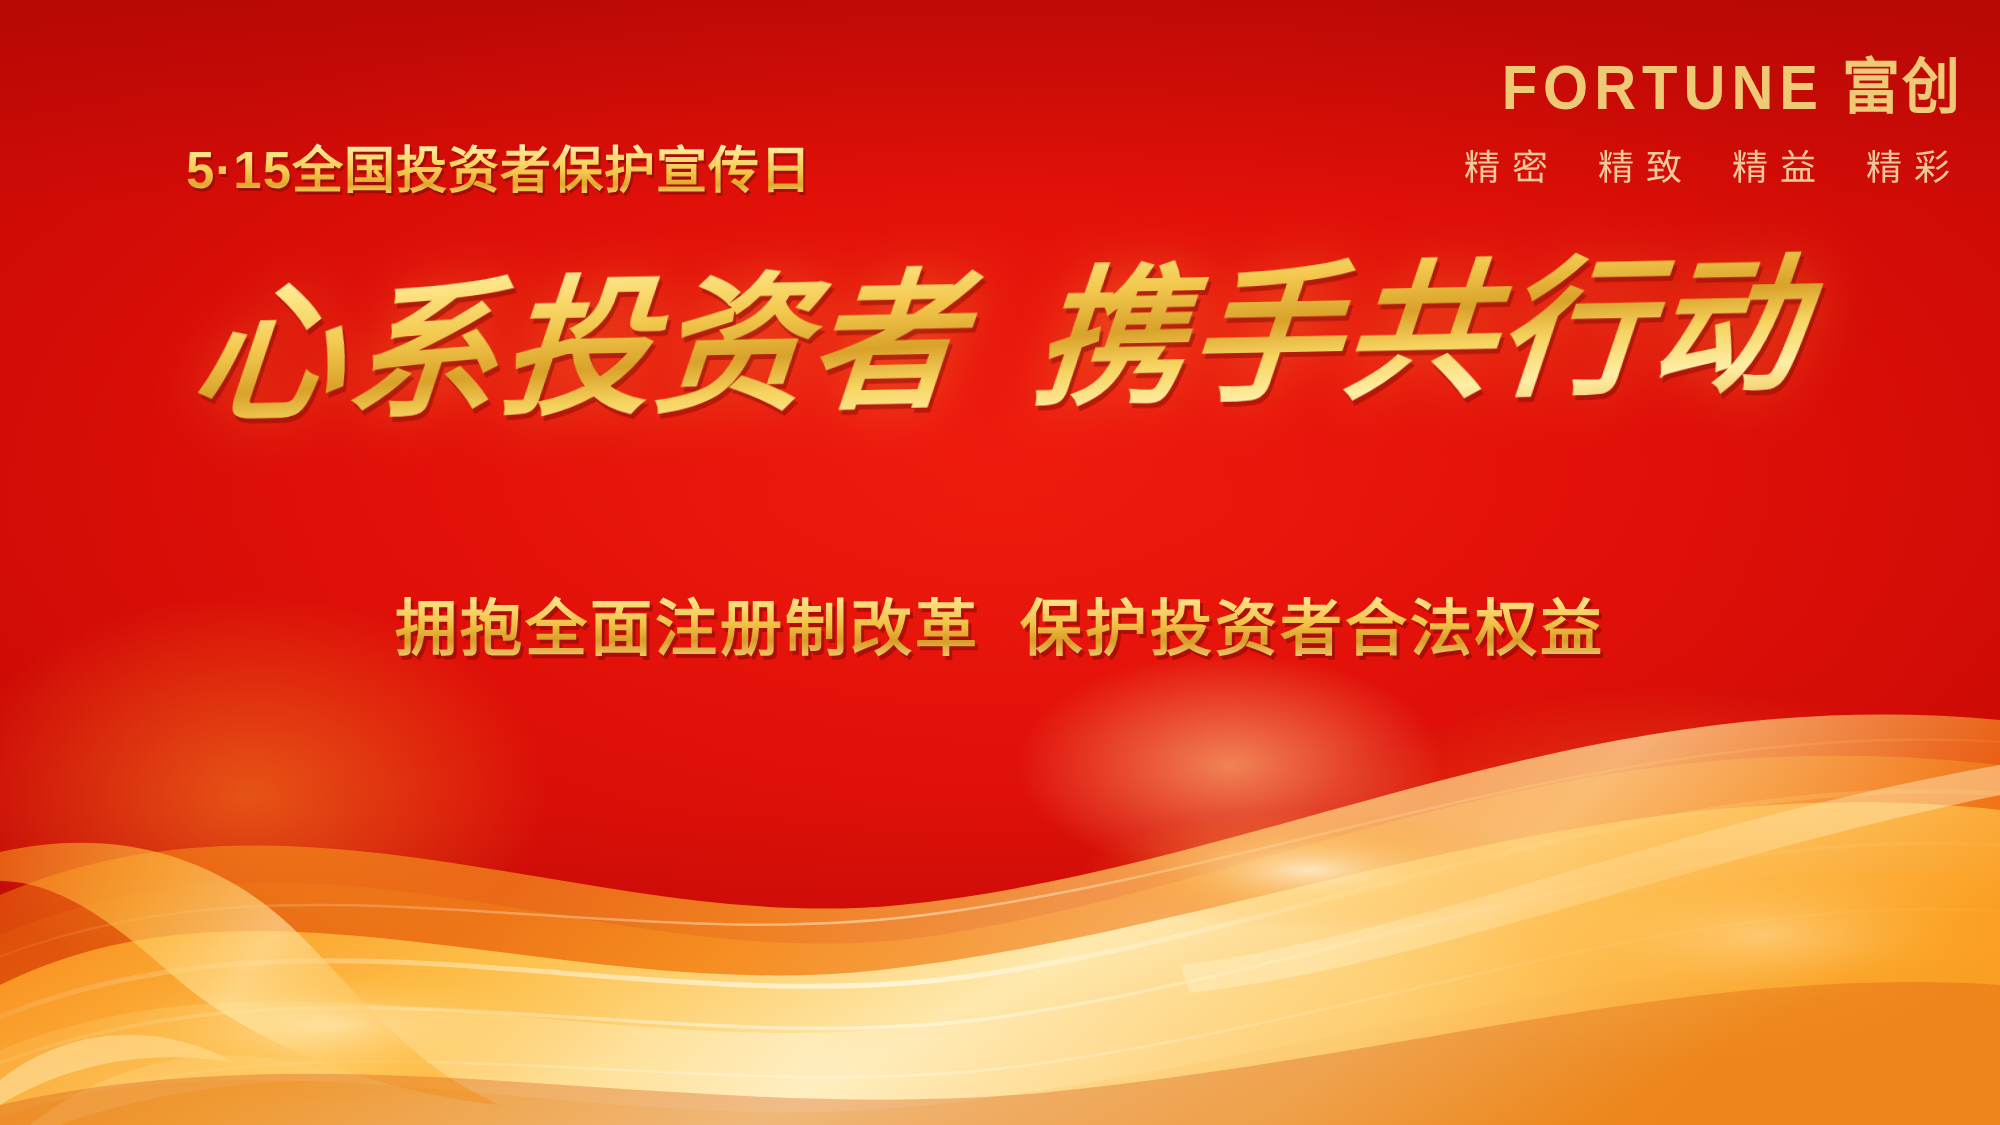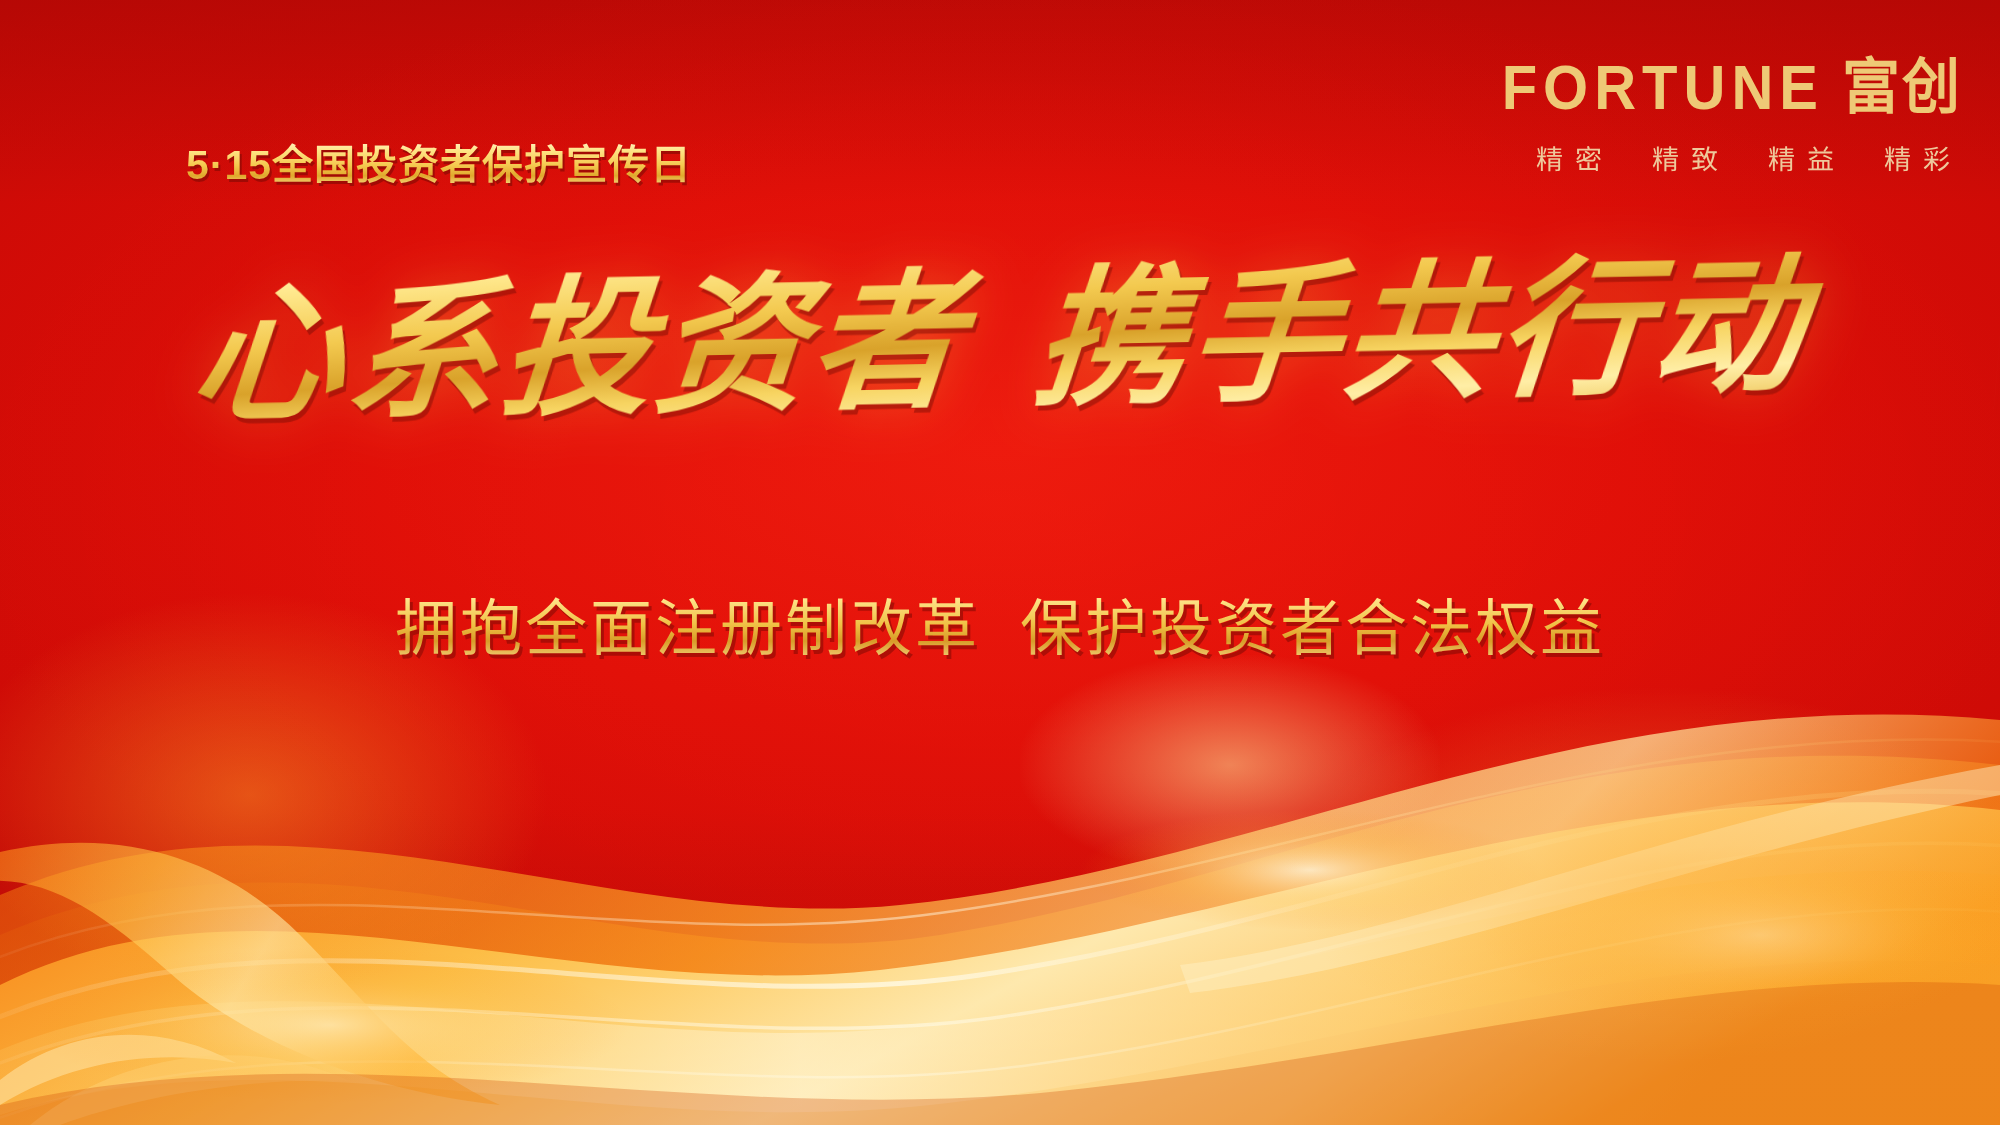--- a/index.html
+++ b/index.html
@@ -22,21 +22,21 @@
     background:
       radial-gradient(ellipse 85% 80% at 50% 45%, rgba(255,40,20,0.28) 0%, rgba(200,8,4,0) 62%),
       linear-gradient(180deg, rgba(150,5,3,0.35) 0%, rgba(150,5,3,0) 18%, rgba(150,5,3,0) 72%, rgba(120,4,2,0.25) 100%);
     pointer-events:none;
   }
 
   
   #kicker {
     position:absolute;
     left:186px; top:142px;
-    font-size:41px;
+    font-size:51px;
     font-weight:700;
     letter-spacing:1px;
     line-height:1.15;
     white-space:nowrap;
     background:linear-gradient(180deg,#fff3c0 0%,#ffe486 18%,#f5c84e 50%,#e0a82c 72%,#ffeaa0 100%);
     -webkit-background-clip:text; background-clip:text;
     color:transparent;
     -webkit-text-fill-color:transparent;
     filter:drop-shadow(2px 3px 0 rgba(120,10,4,.55));
     text-align:right;
@@ -61,21 +61,21 @@
     font-family:"Liberation Sans","DejaVu Sans",sans-serif;
     transform:scaleY(1.08);
   }
   #logo-cn {
     font-size:58px; font-weight:800; color:#eec976; line-height:1;
     letter-spacing:2px;
     transform:scaleY(1.05);
   }
   #logo-tagline {
     margin-top:22px;
-    font-size:27px;
+    font-size:36px;
     color:#f1d9a8;
     letter-spacing:12px;
     font-weight:400;
     opacity:.92;
     display:flex; justify-content:flex-end; gap:38px;
   }
   #logo-tagline span { letter-spacing:12px; }
 
   
   #calligraphy {
@@ -101,21 +101,21 @@
   }
   #calligraphy .gap { display:inline-block; width:70px; }
 
   
   #subtitle {
     position:absolute;
     left:0; right:0; top:578px;
     text-align:center;
     white-space:nowrap;
     font-size:62px;
-    font-weight:400;
+    font-weight:700;
     letter-spacing:3px;
     background:linear-gradient(180deg,#fff6cc 0%,#ffe58c 22%,#f0c044 52%,#d89c28 70%,#ffe79c 100%);
     -webkit-background-clip:text; background-clip:text;
     color:transparent; -webkit-text-fill-color:transparent;
     filter:drop-shadow(3px 4px 0 rgba(128,10,4,.55));
   }
   #subtitle .gap { display:inline-block; width:40px; }
 
   
   #date {

